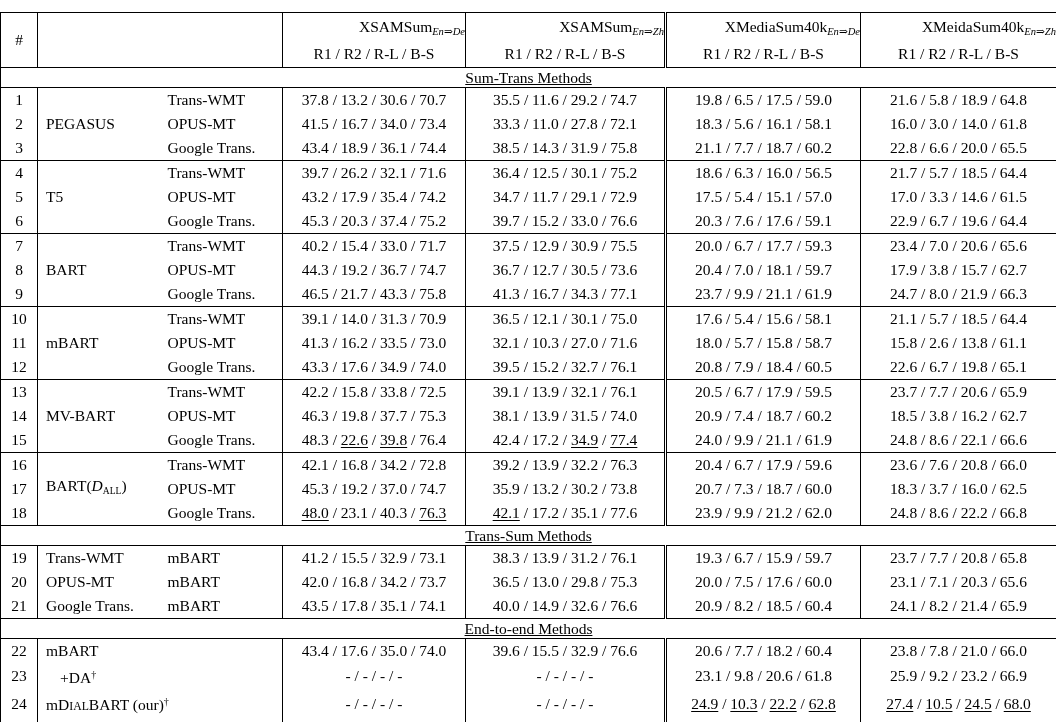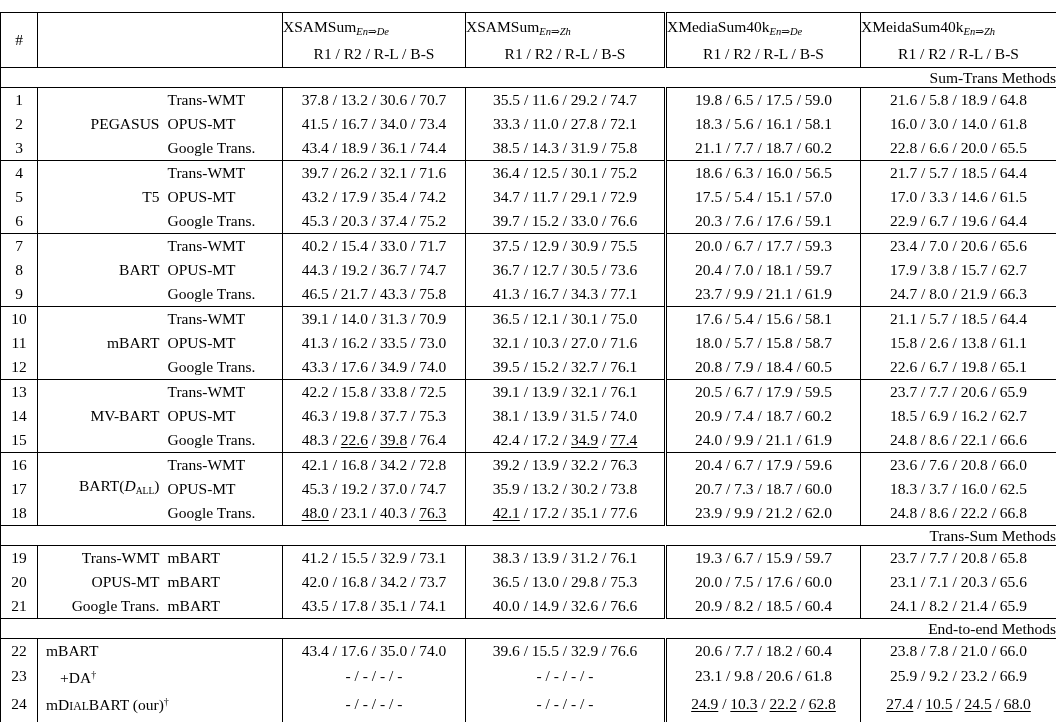--- a/index.html
+++ b/index.html
@@ -28,44 +28,44 @@
     font-weight:normal;
     border-bottom:1px solid #000;
     padding:2px 0;
     vertical-align:middle;
     height:46px;
   }
   th.h-num{border-right:1px solid #000;text-align:center;}
   th.h-mblock{border-right:1px solid #000;}
   th.h-d1{border-right:1px solid #000;}
   th.h-d3{border-left:3px double #000;border-right:1px solid #000;}
-  .dname{line-height:23px;text-align:left;}
+  .dname{line-height:23px;text-align:right;}
   .dmetrics{line-height:22px;text-align:center;}
   .dsub{font-style:italic;font-size:68%;vertical-align:-0.30em;}
 
   tbody td{
     height:24px;line-height:24px;
     padding:0;
     vertical-align:middle;
     white-space:nowrap;
   }
   td.num{text-align:center;border-right:1px solid #000;}
-  td.model{padding-left:8px;text-align:right;}
+  td.model{padding-left:8px;text-align:left;}
   td.model.indent{padding-left:22px;}
   td.trans{padding-left:8px;text-align:left;border-right:1px solid #000;}
   td.mspan{padding-left:8px;text-align:left;border-right:1px solid #000;}
   td.d{text-align:center;}
   td.d1{border-right:1px solid #000;}
   td.d3{border-left:3px double #000;border-right:1px solid #000;text-align:center;}
 
   tr.section td{
     border-top:1px solid #000;
     border-bottom:1px solid #000;
-    text-align:right;
-    height:19px;line-height:19px;
+    text-align:center;
+    height:19px;line-height:19px;text-decoration:underline;
   }
   tr.gtop td{border-top:1px solid #000;}
 
   .b{font-weight:normal;}
   .u{text-decoration:underline;text-underline-offset:2px;}
   .cal{font-style:italic;}
   .sub{font-size:62%;vertical-align:-0.35em;}
   .sup{font-size:65%;vertical-align:0.45em;}
   .sc{font-size:76%;}
 </style>
@@ -217,21 +217,21 @@
           <td class="d d2">39.1 / 13.9 / 32.1 / 76.1</td>
           <td class="d d3">20.5 / 6.7 / 17.9 / 59.5</td>
           <td class="d d4">23.7 / 7.7 / 20.6 / 65.9</td>
         </tr>
         <tr>
           <td class="num">14</td>
           <td class="trans">OPUS-MT</td>
           <td class="d d1">46.3 / 19.8 / 37.7 / 75.3</td>
           <td class="d d2">38.1 / 13.9 / 31.5 / 74.0</td>
           <td class="d d3">20.9 / 7.4 / 18.7 / 60.2</td>
-          <td class="d d4">18.5 / 6.9 / 16.2 / 62.7</td>
+          <td class="d d4">18.5 / 3.8 / 16.2 / 62.7</td>
         </tr>
         <tr>
           <td class="num">15</td>
           <td class="trans">Google Trans.</td>
           <td class="d d1"><span class="b">48.3</span> / <span class="u">22.6</span> / <span class="u">39.8</span> / <span class="b">76.4</span></td>
           <td class="d d2"><span class="b">42.4</span> / <span class="b">17.2</span> / <span class="u">34.9</span> / <span class="u">77.4</span></td>
           <td class="d d3">24.0 / 9.9 / 21.1 / 61.9</td>
           <td class="d d4">24.8 / 8.6 / 22.1 / 66.6</td>
         </tr>
         <tr class="gtop">

